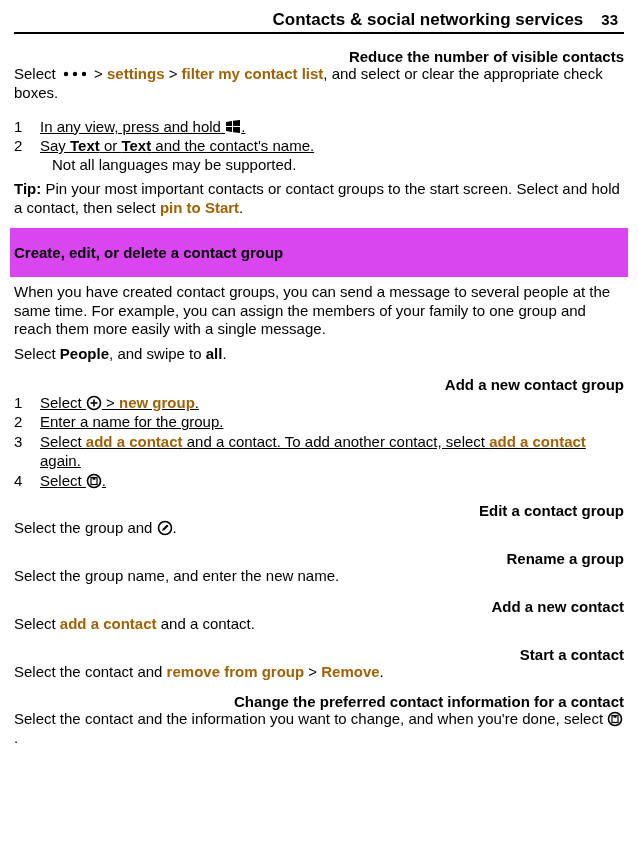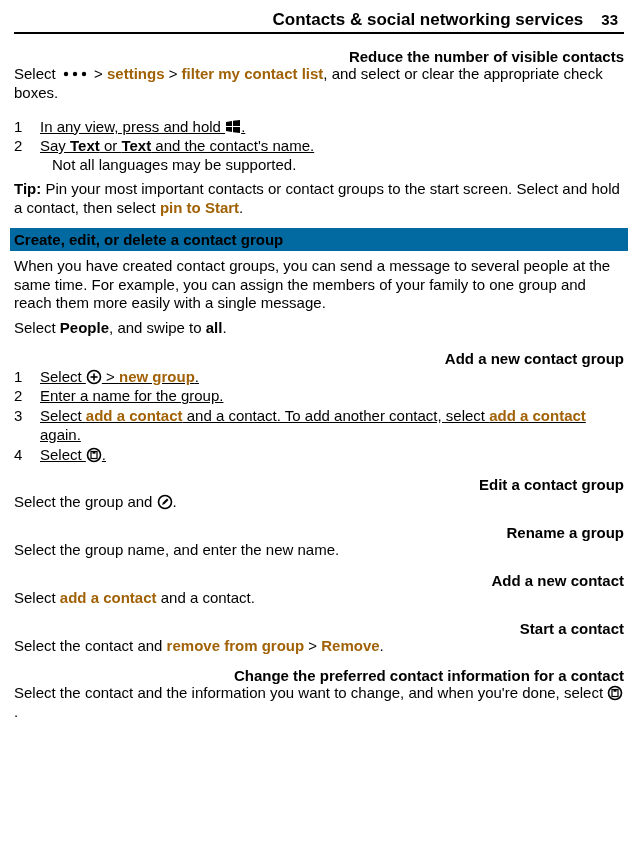--- a/index.html
+++ b/index.html
@@ -51,23 +51,23 @@
   .ol .li-body { flex: 1; text-decoration: underline; }
   .indent-sub { margin-left: 38px; }
   .icon {
     display: inline-block;
     vertical-align: middle;
     position: relative;
     top: -1px;
   }
   .icon svg { display: block; }
   .gray-band {
-    background: #0369a1;
-    font-weight: 700;
-    padding: 3px 4px;
+    background: #d946ef;
+    font-weight: 700;
+    padding: 16px 4px;
     margin: 10px -4px 6px -4px;
   }
 </style>
 </head>
 <body>
 
 <div class="page">
 
   <div class="header-line">
     <span class="header-title">Contacts &amp; social networking services</span>

